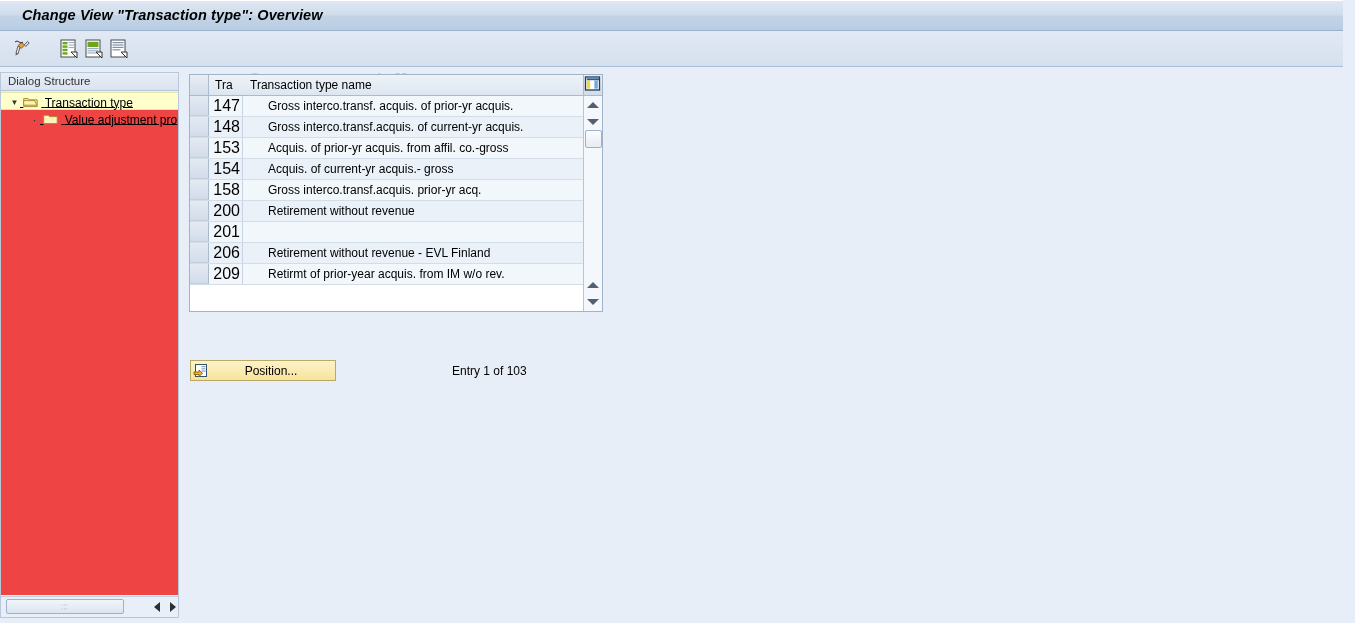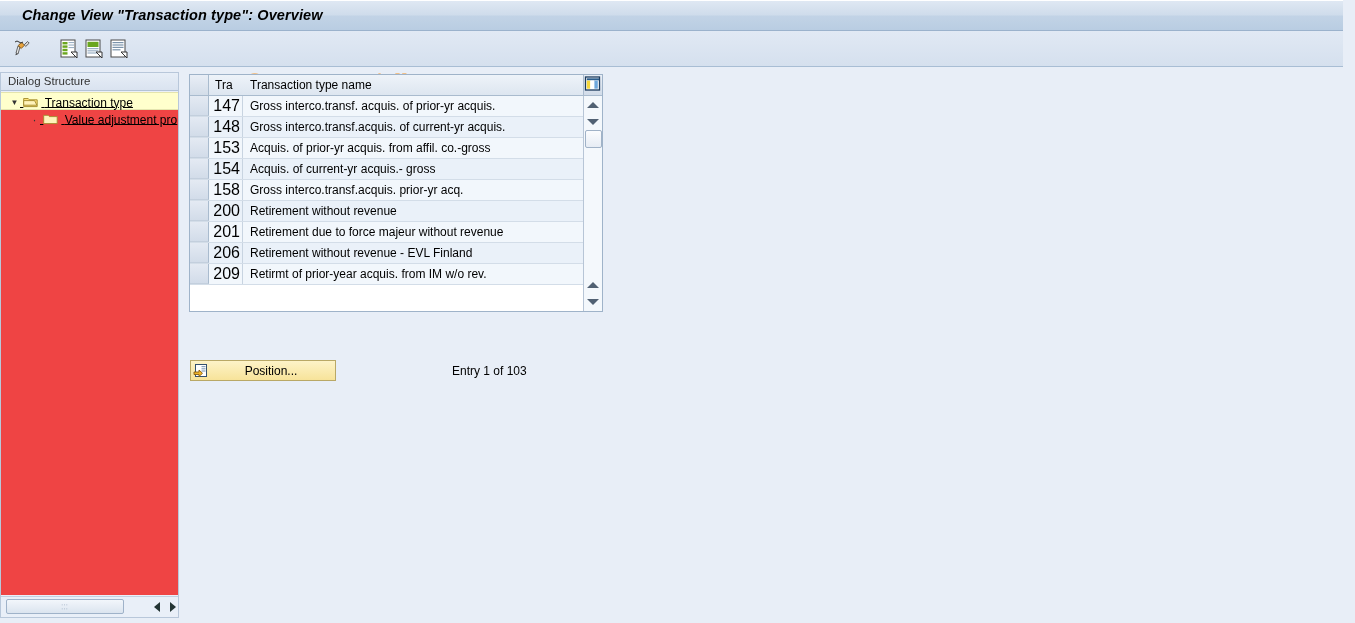--- a/index.html
+++ b/index.html
@@ -309,21 +309,21 @@
     border-right: 1px solid #c8d4e1;
     white-space: nowrap;
   }
   .cell-name {
     position: absolute;
     left: 54px; top: 0;
     right: 0;
     height: 20px;
     line-height: 20px;
     font-size: 12px;
-    padding-left: 6px;
+    padding-left: 24px;
     box-sizing: border-box;
     white-space: nowrap;
     overflow: hidden;
   }
 
   
   .vscroll {
     position: absolute;
     right: 0;
     top: 21px;
@@ -544,21 +544,20 @@
       <div class="cell-name">Gross interco.transf.acquis. prior-yr acq.</div>
     </div>
     <div class="row">
       <div class="cell-sel"></div>
       <div class="cell-code">200</div>
       <div class="cell-name">Retirement without revenue</div>
     </div>
     <div class="row">
       <div class="cell-sel"></div>
       <div class="cell-code">201</div>
-      <div class="cell-name">Retirement due to force majeur without revenue</div>
     </div>
     <div class="row">
       <div class="cell-sel"></div>
       <div class="cell-code">206</div>
       <div class="cell-name">Retirement without revenue - EVL Finland</div>
     </div>
     <div class="row">
       <div class="cell-sel"></div>
       <div class="cell-code">209</div>
       <div class="cell-name">Retirmt of prior-year acquis. from IM w/o rev.</div>

